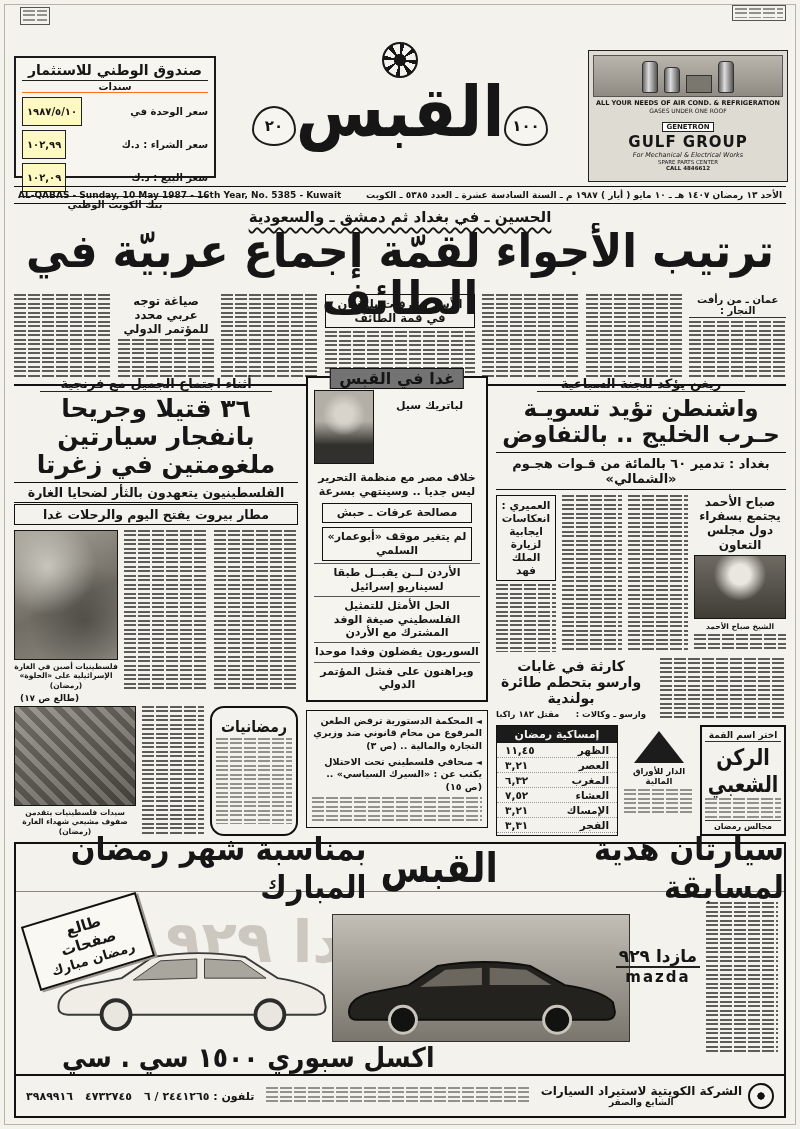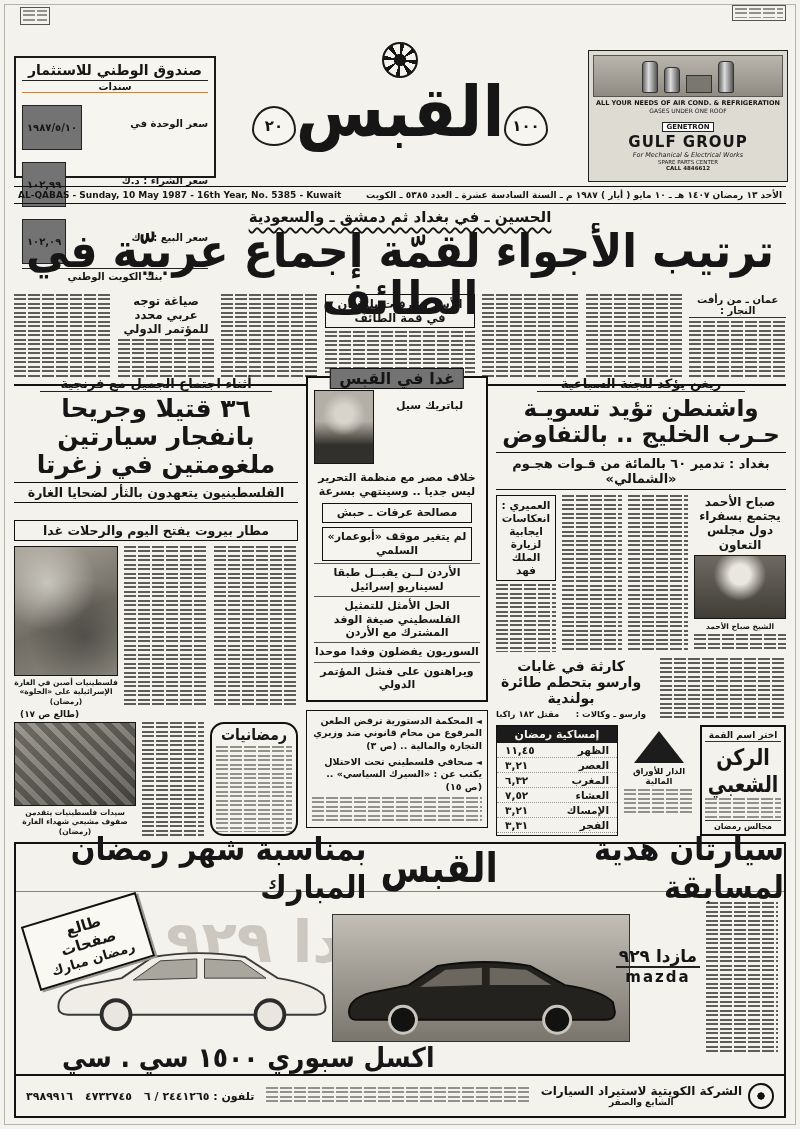--- a/index.html
+++ b/index.html
@@ -31,21 +31,21 @@
 
   
   .corner-tl{position:absolute;top:7px;left:20px;width:30px;height:18px;border:1px solid #555;padding:2px;}
   .corner-tr{position:absolute;top:5px;right:14px;width:54px;height:16px;border:1px solid #555;padding:2px;}
 
   
   .fund-box{position:absolute;top:56px;left:14px;width:202px;height:122px;border:2px solid #1a1a1a;padding:4px 6px;background:#f7f5ef;}
   .fund-title{font-weight:bold;font-size:14px;text-align:center;border-bottom:1px solid #222;padding-bottom:2px;}
   .fund-sub{font-size:10px;font-weight:bold;text-align:center;border-bottom:1px solid #f97316;margin-bottom:3px;}
   .fund-row{display:flex;justify-content:space-between;align-items:center;font-size:10px;margin:4px 0;font-weight:bold;}
-  .fund-row .val{border:1px solid #222;padding:16px 4px;background:#737373;margin-top:8px;}
+  .fund-row .val{border:1px solid #222;padding:8px 4px;background:#fef9c3;}
   .fund-footer{font-size:10px;text-align:center;border-top:1px solid #222;margin-top:4px;padding-top:2px;font-weight:bold;}
 
   
   .logo-wrap{position:absolute;top:42px;left:238px;width:324px;height:134px;text-align:center;}
   .ornament{width:36px;height:36px;margin:0 auto 2px;border-radius:50%;border:2px solid #171717;
       background:radial-gradient(circle,#171717 26%,rgba(0,0,0,0) 28%),
       repeating-conic-gradient(from 0deg,#171717 0 16deg,rgba(0,0,0,0) 16deg 45deg);}
   .logo-text{display:inline-block;font-size:64px;font-weight:bold;line-height:1;letter-spacing:-2px;transform:scaleY(1.08);}
   .badge{position:absolute;top:64px;width:44px;height:40px;border:2px solid #1b1b1b;border-radius:50%/60% 60% 40% 40%;
       display:flex;align-items:center;justify-content:center;font-weight:bold;font-size:15px;background:#f7f5ef;}
@@ -127,29 +127,29 @@
   .gh-item{font-size:11px;font-weight:bold;line-height:1.25;padding:2px 0;border-top:1px solid #555;}
   .gh-item:first-child{border-top:none;}
   .gh-item.boxed{border:1.2px solid #111;margin:2px 8px;}
   .today-box{border:1.5px solid #111;margin-top:8px;height:118px;padding:4px 5px;display:flex;flex-direction:column;gap:4px;}
   .today-item{font-size:9.5px;font-weight:bold;line-height:1.3;text-align:right;}
   .today-item::before{content:"◄ ";font-size:8px;}
 
   .zg-kicker{font-size:13px;font-weight:bold;text-align:center;width:82%;margin:0 auto;border-bottom:1px solid #222;}
   .zg-headline{font-size:25px;font-weight:bold;text-align:center;line-height:1.12;margin:3px 0;}
   .zg-bar1{font-size:12.5px;font-weight:bold;text-align:center;border-top:1.2px solid #111;border-bottom:1.2px solid #111;padding:2px 0;}
-  .zg-bar2{font-size:12.5px;font-weight:bold;text-align:center;border:1.2px solid #111;padding:2px 0;margin-top:17px;}
+  .zg-bar2{font-size:12.5px;font-weight:bold;text-align:center;border:1.2px solid #111;padding:2px 0;margin-top:1px;}
   .zg-row1{display:flex;gap:6px;margin-top:5px;height:160px;}
   .zg-row1 .fcol{flex:1;}
   .ph-wrap{display:flex;flex-direction:column;gap:2px;}
   .ph1-wrap{width:104px;} .ph1{height:132px;}
   .cap{font-size:7.5px;line-height:1.25;text-align:center;font-weight:bold;}
   .zg-more{font-size:9px;font-weight:bold;text-align:left;margin:3px 6px;}
   .zg-row2{display:flex;gap:6px;flex:1;}
-  .ram-box{width:88px;border:2px solid #111;border-radius:14px;padding:2px 4px;display:flex;flex-direction:column;gap:4px;align-items:center;}
+  .ram-box{width:88px;border:2px solid #111;border-radius:14px;padding:10px 4px;display:flex;flex-direction:column;gap:4px;align-items:center;}
   .ram-title{font-size:14px;font-weight:bold;}
   .ram-title span{display:inline-block;transform:scaleY(1.15);}
   .ph2-wrap{width:122px;} .ph2{flex:1;}
 
   
   .bottom-ad{position:absolute;top:842px;left:14px;width:772px;height:276px;border:2.5px solid #111;background:#f4f2ec;display:flex;flex-direction:column;}
   .ad-banner{height:48px;display:flex;align-items:center;justify-content:center;gap:14px;font-weight:bold;border-bottom:1px solid #8a867d;}
   .ban-a,.ban-b{font-size:29px;} .ban-a span,.ban-b span{display:inline-block;transform:scaleY(1.1);}
   .ban-logo{font-size:36px;} .ban-logo span{display:inline-block;transform:scaleY(1.15);}
   .ad-body{position:relative;flex:1;overflow:hidden;}

